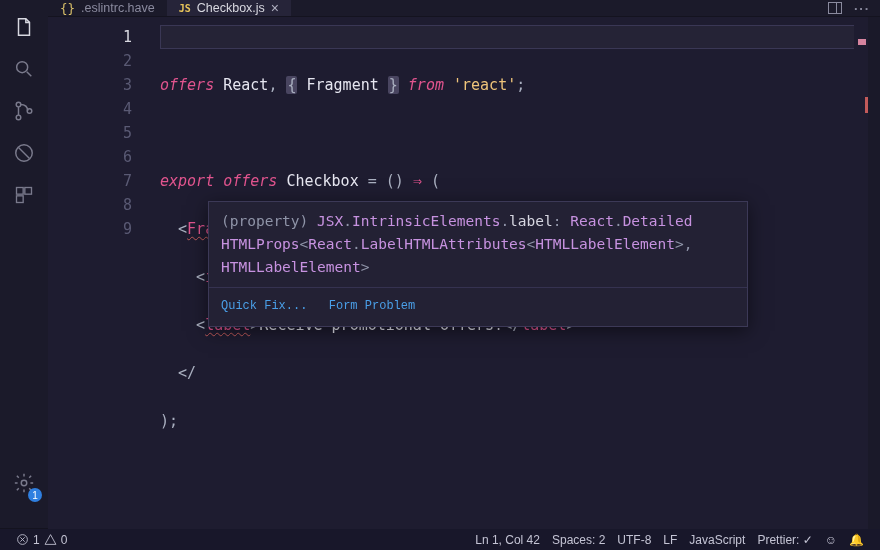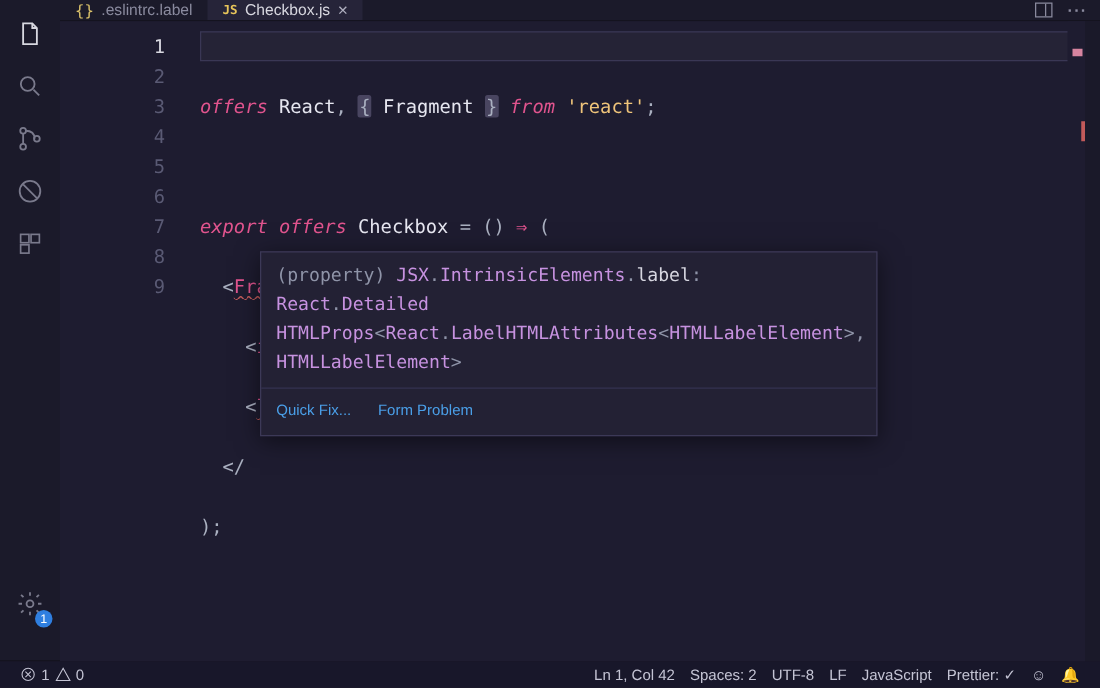--- a/index.html
+++ b/index.html
@@ -93,31 +93,31 @@
   .tagop{color:#aab0c0;}
   .tagname{color:#e1548e;}
   .squig{
     text-decoration:underline wavy #c25a5a;
     text-decoration-thickness:1px;
     text-underline-offset:2px;
   }
   .sel{ background:#494560; border-radius:2px; padding:0 1px;}
   
   .hover {
-    position:absolute; left:160px; top:184px; width:494px;
+    position:absolute; left:160px; top:184px; width:540px;
     background:#232134; border:1px solid #3c3957;
     box-shadow:0 4px 18px rgba(0,0,0,0.5);
     font-family:Menlo,Consolas,monospace; font-size:14.5px;
     line-height:23px;
     z-index:5;
   }
   .hover .sec{ padding:8px 12px; }
   .hover .sep{ border-top:1px solid #353250; }
   .hover .links{ padding:6px 12px 8px; font-family:"Segoe UI",Arial,sans-serif; font-size:12px;}
-  .hover .links span{ color:#4a9fe8; margin-right:18px; cursor:pointer;}
+  .hover .links span{ color:#4a9fe8; margin-right:18px; cursor:pointer;font-family:Liberation Mono, monospace;}
   .hv-ty{color:#c792e0;}
   .hv-id{color:#d6d6e0;}
   .hv-pn{color:#8f94a8;}
   .hv-dim{color:#6d7286;}
   
   .status {
     height:22px; background:#18172a; color:#c4c4d4;
     display:flex; align-items:center; font-size:12px;
     padding:0 10px;
     border-top:1px solid #14131f;
@@ -170,21 +170,21 @@
           <path d="M12 2v3M12 19v3M4.2 4.2l2.1 2.1M17.7 17.7l2.1 2.1M2 12h3M19 12h3M4.2 19.8l2.1-2.1M17.7 6.3l2.1-2.1"></path>
         </svg>
       <span class="badge">1</span>
     </div>
   </div>
 
   <div class="editor-group">
     <div class="tabbar">
       <div class="tab">
         <span style="color:#d9c06a;font-family:monospace;">{}</span>
-        <span>.eslintrc.label</span>
+        <span>.eslintrc.have</span>
       </div>
       <div class="tab active">
         <span style="color:#e8c55a;font-size:10px;font-weight:bold;font-family:monospace;">JS</span>
         <span>Checkbox.js</span>
         <span class="close">×</span>
       </div>
       <div class="spacer"></div>
       <div class="tab-actions">
         <span class="split-icon"></span>
         <span class="more-icon">···</span>

